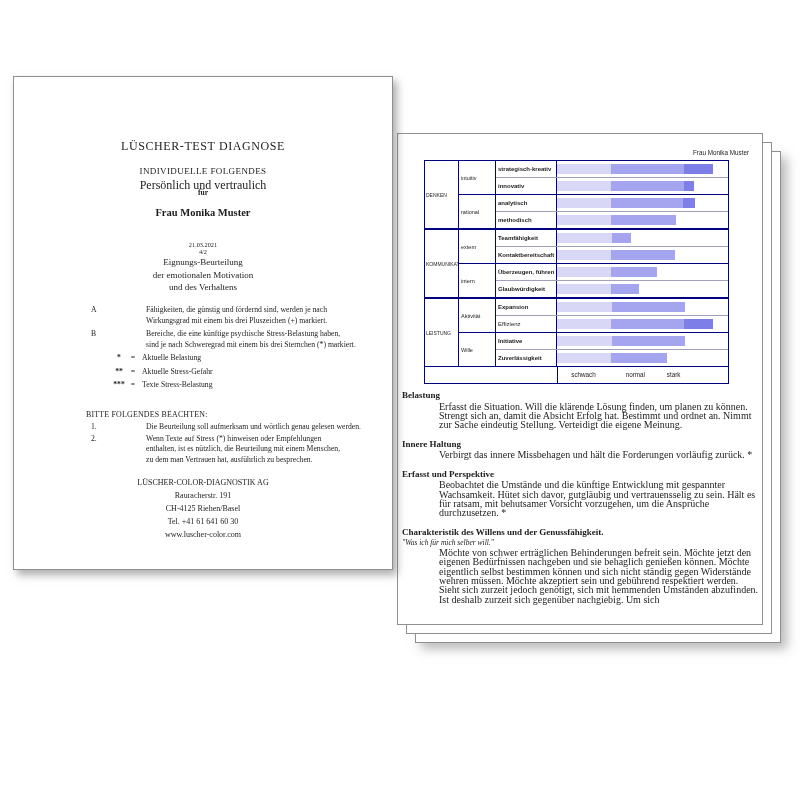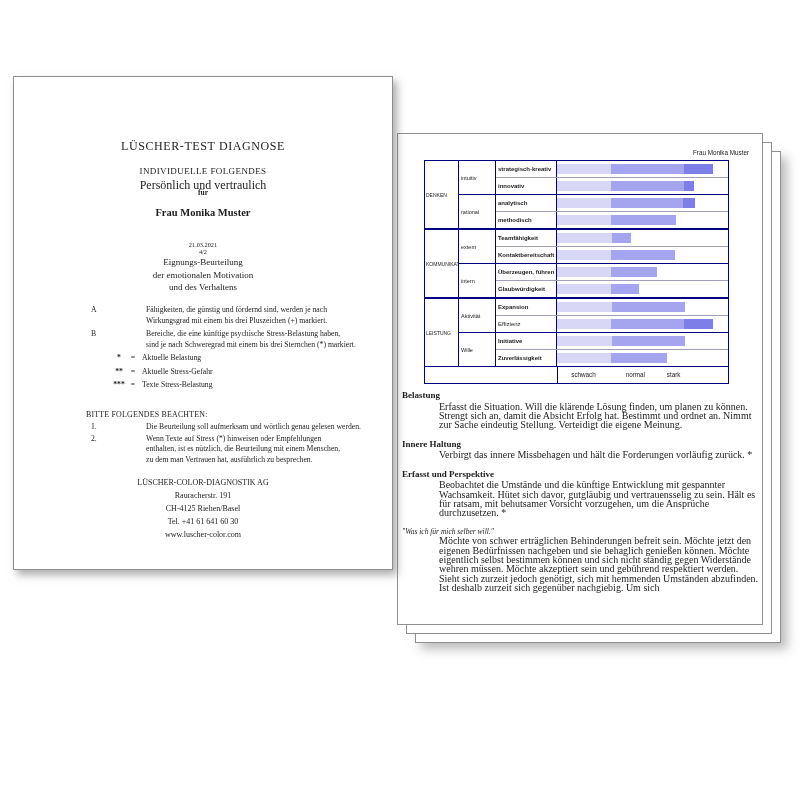--- a/index.html
+++ b/index.html
@@ -295,17 +295,18 @@
     </div>
     <div class="sec">
       <h3>Innere Haltung</h3>
       <div class="body">Verbirgt das innere Missbehagen und hält die Forderungen vorläufig zurück. *</div>
     </div>
     <div class="sec">
       <h3>Erfasst und Perspektive</h3>
       <div class="body">Beobachtet die Umstände und die künftige Entwicklung mit gespannter Wachsamkeit. Hütet sich davor, gutgläubig und vertrauensselig zu sein. Hält es für ratsam, mit behutsamer Vorsicht vorzugehen, um die Ansprüche durchzusetzen. *</div>
     </div>
     <div class="sec">
+      <h3>Charakteristik des Willens und der Genussfähigkeit.</h3>
       <div class="quote">"Was ich für mich selber will."</div>
       <div class="body">Möchte von schwer erträglichen Behinderungen befreit sein. Möchte jetzt den eigenen Bedürfnissen nachgeben und sie behaglich genießen können. Möchte eigentlich selbst bestimmen können und sich nicht ständig gegen Widerstände wehren müssen. Möchte akzeptiert sein und gebührend respektiert werden. Sieht sich zurzeit jedoch genötigt, sich mit hemmenden Umständen abzufinden. Ist deshalb zurzeit sich gegenüber nachgiebig. Um sich</div>
     </div>
   </div>
 </div>
 
 </body></html>

